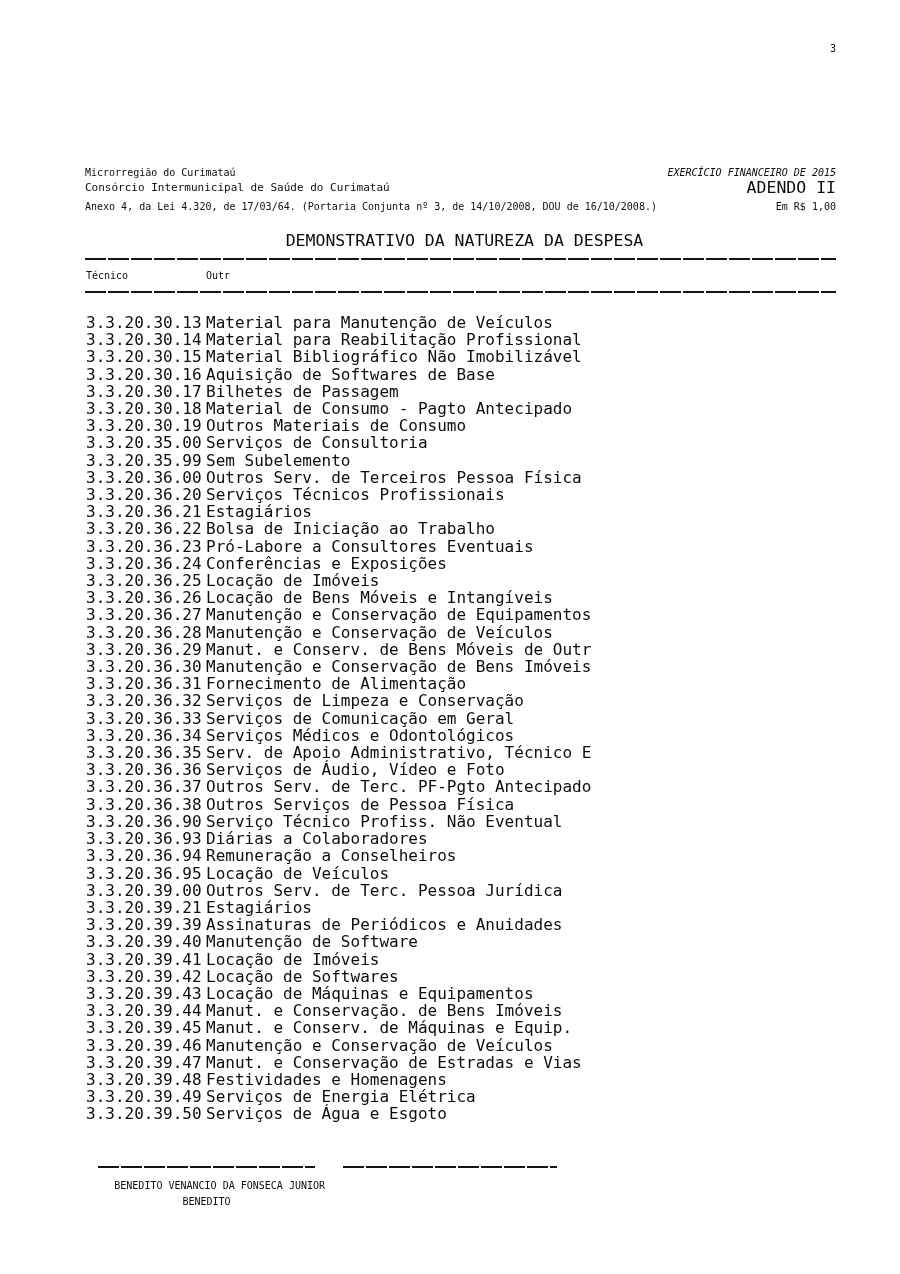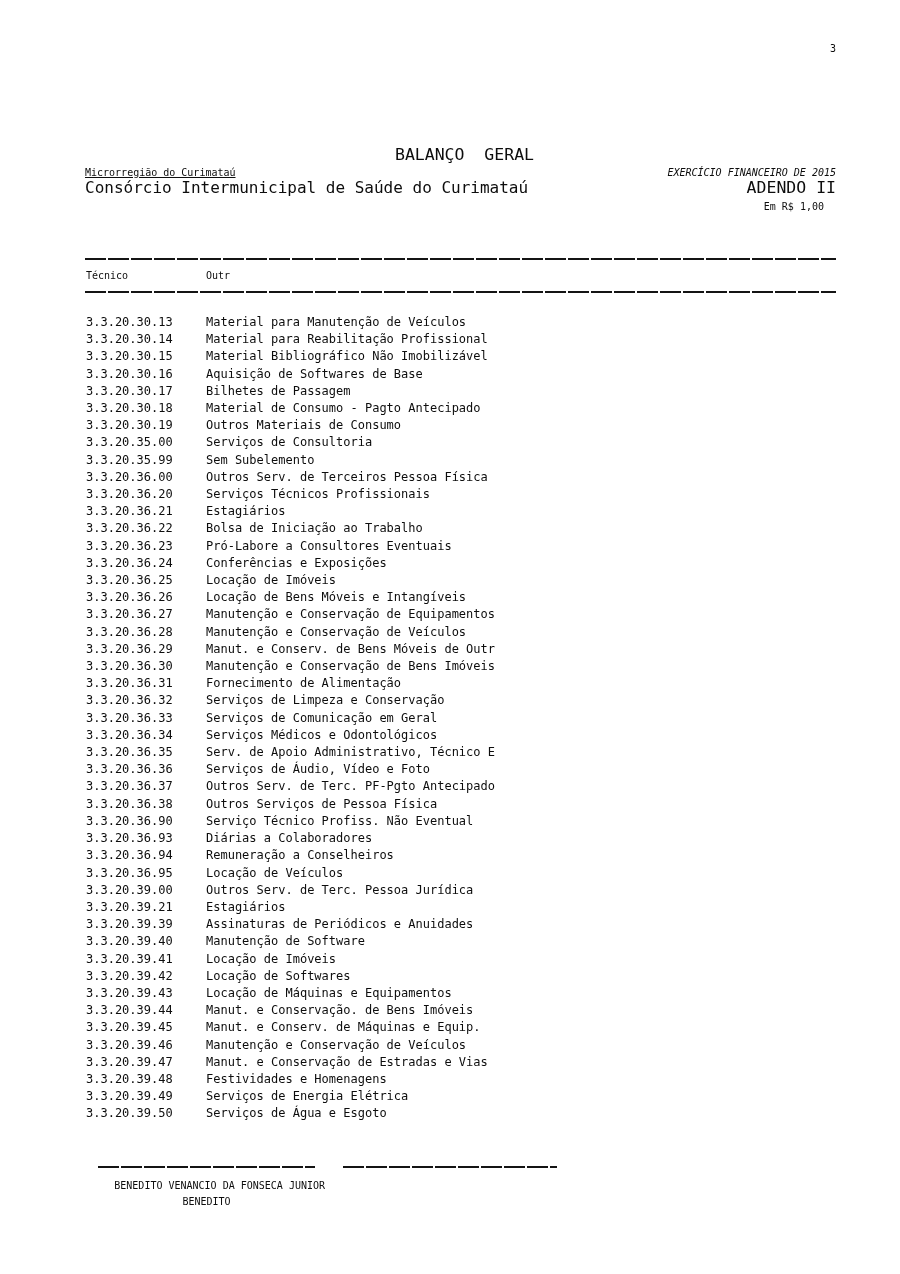--- a/index.html
+++ b/index.html
@@ -7,52 +7,52 @@
     position: relative;
     width: 900px;
     height: 1274px;
     background: #ffffff;
     color: #0d0d0d;
     font-family: "DejaVu Sans Mono", "Liberation Mono", monospace;
     overflow: hidden;
   }
   .abs { position: absolute; white-space: pre; }
   .t10 { font-size: 10px; line-height: 13px; }
-  .t17 { font-size: 16px; line-height: 18px; }
+  .t17 { font-size: 11px; line-height: 18px; }
   .t16 { font-size: 16.5px; line-height: 18px; }
 
   .pageno        { top: 42px;  right: 64px; }
   .doc-title     { top: 146px; left: 85px; right: 56px; text-align: center; }
-  .hdr-l1        { top: 166px; left: 85px; text-decoration: underline; }
+  .hdr-l1        { top: 166px; left: 85px; }
   .hdr-l2        { top: 179px; left: 85px; }
   .hdr-l3        { top: 200px; left: 85px; }
   .hdr-r1        { top: 166px; right: 64px; text-align: right; font-style: italic; }
   .hdr-r2        { top: 179px; right: 64px; text-align: center; }
-  .hdr-r3        { top: 200px; right: 76px; text-align: right; }
+  .hdr-r3        { top: 200px; right: 64px; text-align: right; }
   .section-title { top: 232px; left: 85px; right: 56px; text-align: center; }
 
   .rule {
     position: absolute;
     left: 85px;
     width: 751px;
     height: 2px;
     background: repeating-linear-gradient(to right, #141414 0px, #141414 21px, rgba(0,0,0,0) 21px, rgba(0,0,0,0) 23px);
   }
   .rule-top { top: 258px; }
   .rule-mid { top: 291px; }
 
   .col-code { top: 269px; left: 86px; }
   .col-name { top: 269px; left: 206px; }
 
   .rows {
     position: absolute;
     top: 314px;
     left: 86px;
     right: 40px;
-    font-size: 12px;
+    font-size: 16px;
     line-height: 17.2px;
     white-space: pre;
   }
   .row { display: block; }
   .row .code { display: inline-block; width: 120px; }
 
   .sig-line {
     position: absolute;
     top: 1166px;
     height: 2px;
@@ -63,29 +63,30 @@
   .sig-name { top: 1179px; left: 88px; width: 237px; text-align: right; }
   .sig-role { top: 1195px; left: 88px; width: 237px; text-align: center; }
 </style>
 </head>
 <body>
 
 <div class="page">
 
   <div class="abs t10 pageno">3</div>
 
-  <div class="abs t16 doc-title">BALANÇO  GERAL</div>
 
   <div class="abs t10 hdr-l1">Microrregião do Curimataú</div>
   <div class="abs t17 hdr-l2">Consórcio Intermunicipal de Saúde do Curimataú</div>
+  <div class="abs t10 hdr-l3">Anexo 4, da Lei 4.320, de 17/03/64. (Portaria Conjunta nº 3, de 14/10/2008, DOU de 16/10/2008.)</div>
 
   <div class="abs t10 hdr-r1">EXERCÍCIO FINANCEIRO DE 2015</div>
   <div class="abs t16 hdr-r2">ADENDO II</div>
   <div class="abs t10 hdr-r3">Em R$ 1,00</div>
 
+  <div class="abs t16 section-title">DEMONSTRATIVO DA NATUREZA DA DESPESA</div>
 
   <div class="rule rule-top"></div>
   <div class="abs t10 col-code">Técnico</div>
   <div class="abs t10 col-name">Outr</div>
   <div class="rule rule-mid"></div>
 
   <div class="rows"><div class="row"><span class="code">3.3.20.30.13</span><span class="name">Material para Manutenção de Veículos</span></div><div class="row"><span class="code">3.3.20.30.14</span><span class="name">Material para Reabilitação Profissional</span></div><div class="row"><span class="code">3.3.20.30.15</span><span class="name">Material Bibliográfico Não Imobilizável</span></div><div class="row"><span class="code">3.3.20.30.16</span><span class="name">Aquisição de Softwares de Base</span></div><div class="row"><span class="code">3.3.20.30.17</span><span class="name">Bilhetes de Passagem</span></div><div class="row"><span class="code">3.3.20.30.18</span><span class="name">Material de Consumo - Pagto Antecipado</span></div><div class="row"><span class="code">3.3.20.30.19</span><span class="name">Outros Materiais de Consumo</span></div><div class="row"><span class="code">3.3.20.35.00</span><span class="name">Serviços de Consultoria</span></div><div class="row"><span class="code">3.3.20.35.99</span><span class="name">Sem Subelemento</span></div><div class="row"><span class="code">3.3.20.36.00</span><span class="name">Outros Serv. de Terceiros Pessoa Física</span></div><div class="row"><span class="code">3.3.20.36.20</span><span class="name">Serviços Técnicos Profissionais</span></div><div class="row"><span class="code">3.3.20.36.21</span><span class="name">Estagiários</span></div><div class="row"><span class="code">3.3.20.36.22</span><span class="name">Bolsa de Iniciação ao Trabalho</span></div><div class="row"><span class="code">3.3.20.36.23</span><span class="name">Pró-Labore a Consultores Eventuais</span></div><div class="row"><span class="code">3.3.20.36.24</span><span class="name">Conferências e Exposições</span></div><div class="row"><span class="code">3.3.20.36.25</span><span class="name">Locação de Imóveis</span></div><div class="row"><span class="code">3.3.20.36.26</span><span class="name">Locação de Bens Móveis e Intangíveis</span></div><div class="row"><span class="code">3.3.20.36.27</span><span class="name">Manutenção e Conservação de Equipamentos</span></div><div class="row"><span class="code">3.3.20.36.28</span><span class="name">Manutenção e Conservação de Veículos</span></div><div class="row"><span class="code">3.3.20.36.29</span><span class="name">Manut. e Conserv. de Bens Móveis de Outr</span></div><div class="row"><span class="code">3.3.20.36.30</span><span class="name">Manutenção e Conservação de Bens Imóveis</span></div><div class="row"><span class="code">3.3.20.36.31</span><span class="name">Fornecimento de Alimentação</span></div><div class="row"><span class="code">3.3.20.36.32</span><span class="name">Serviços de Limpeza e Conservação</span></div><div class="row"><span class="code">3.3.20.36.33</span><span class="name">Serviços de Comunicação em Geral</span></div><div class="row"><span class="code">3.3.20.36.34</span><span class="name">Serviços Médicos e Odontológicos</span></div><div class="row"><span class="code">3.3.20.36.35</span><span class="name">Serv. de Apoio Administrativo, Técnico E</span></div><div class="row"><span class="code">3.3.20.36.36</span><span class="name">Serviços de Áudio, Vídeo e Foto</span></div><div class="row"><span class="code">3.3.20.36.37</span><span class="name">Outros Serv. de Terc. PF-Pgto Antecipado</span></div><div class="row"><span class="code">3.3.20.36.38</span><span class="name">Outros Serviços de Pessoa Física</span></div><div class="row"><span class="code">3.3.20.36.90</span><span class="name">Serviço Técnico Profiss. Não Eventual</span></div><div class="row"><span class="code">3.3.20.36.93</span><span class="name">Diárias a Colaboradores</span></div><div class="row"><span class="code">3.3.20.36.94</span><span class="name">Remuneração a Conselheiros</span></div><div class="row"><span class="code">3.3.20.36.95</span><span class="name">Locação de Veículos</span></div><div class="row"><span class="code">3.3.20.39.00</span><span class="name">Outros Serv. de Terc. Pessoa Jurídica</span></div><div class="row"><span class="code">3.3.20.39.21</span><span class="name">Estagiários</span></div><div class="row"><span class="code">3.3.20.39.39</span><span class="name">Assinaturas de Periódicos e Anuidades</span></div><div class="row"><span class="code">3.3.20.39.40</span><span class="name">Manutenção de Software</span></div><div class="row"><span class="code">3.3.20.39.41</span><span class="name">Locação de Imóveis</span></div><div class="row"><span class="code">3.3.20.39.42</span><span class="name">Locação de Softwares</span></div><div class="row"><span class="code">3.3.20.39.43</span><span class="name">Locação de Máquinas e Equipamentos</span></div><div class="row"><span class="code">3.3.20.39.44</span><span class="name">Manut. e Conservação. de Bens Imóveis</span></div><div class="row"><span class="code">3.3.20.39.45</span><span class="name">Manut. e Conserv. de Máquinas e Equip.</span></div><div class="row"><span class="code">3.3.20.39.46</span><span class="name">Manutenção e Conservação de Veículos</span></div><div class="row"><span class="code">3.3.20.39.47</span><span class="name">Manut. e Conservação de Estradas e Vias</span></div><div class="row"><span class="code">3.3.20.39.48</span><span class="name">Festividades e Homenagens</span></div><div class="row"><span class="code">3.3.20.39.49</span><span class="name">Serviços de Energia Elétrica</span></div><div class="row"><span class="code">3.3.20.39.50</span><span class="name">Serviços de Água e Esgoto</span></div></div>
 
   <div class="sig-line sig-line-left"></div>
   <div class="sig-line sig-line-right"></div>

